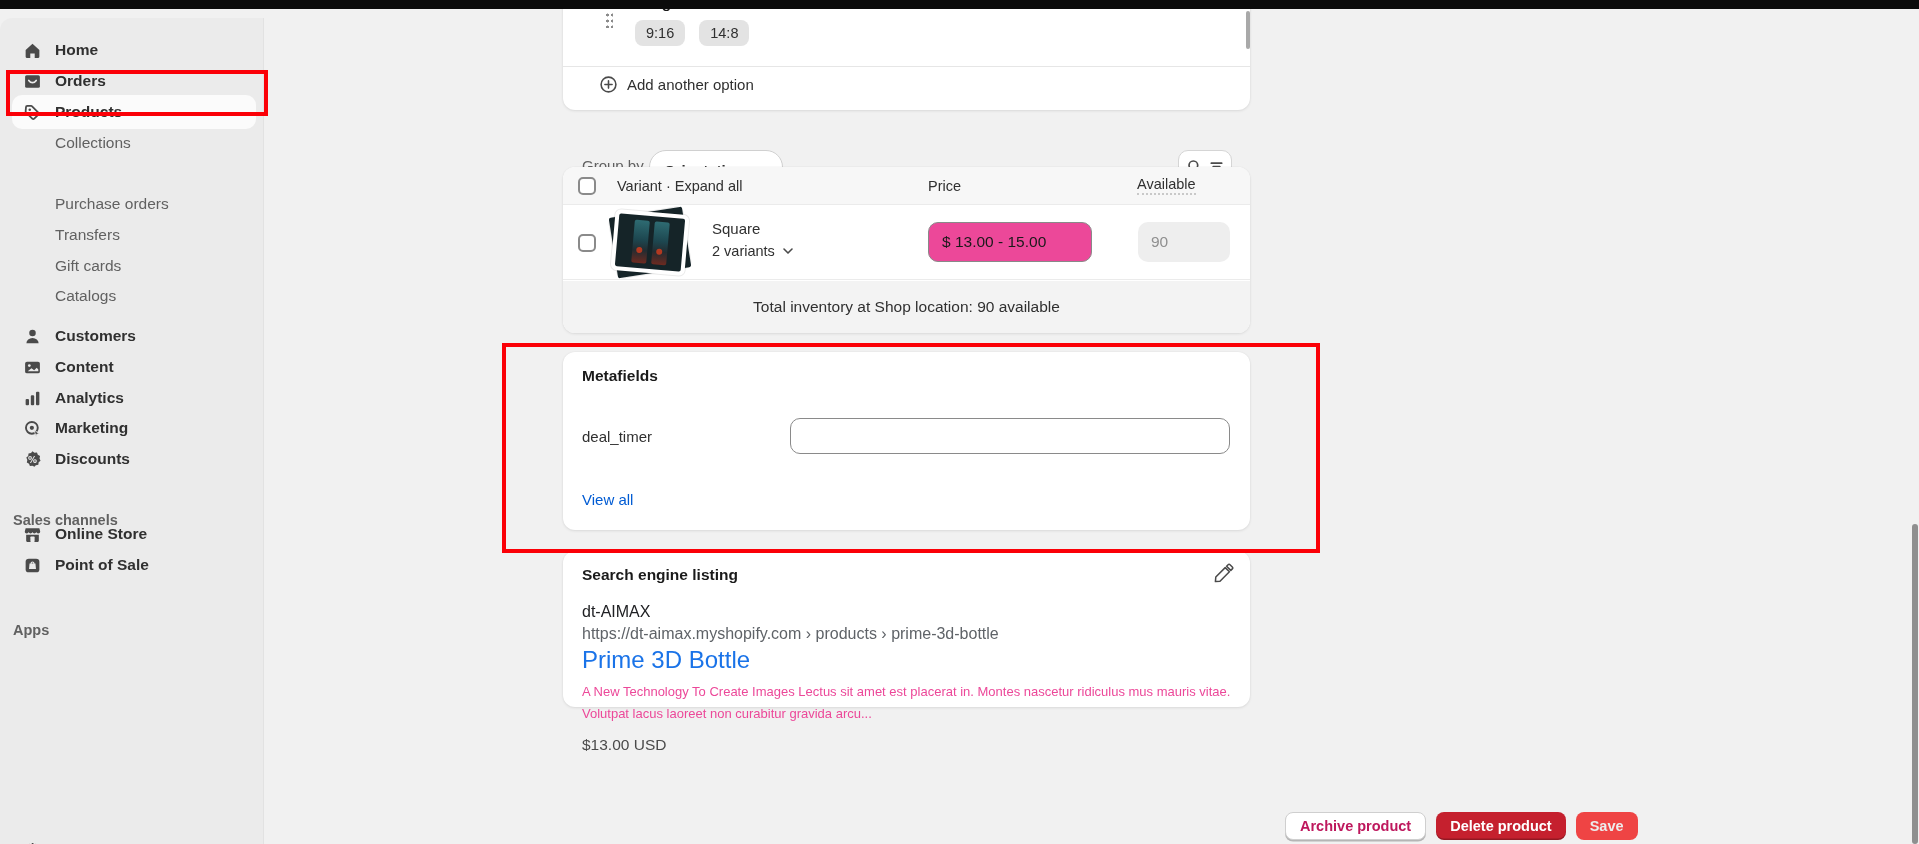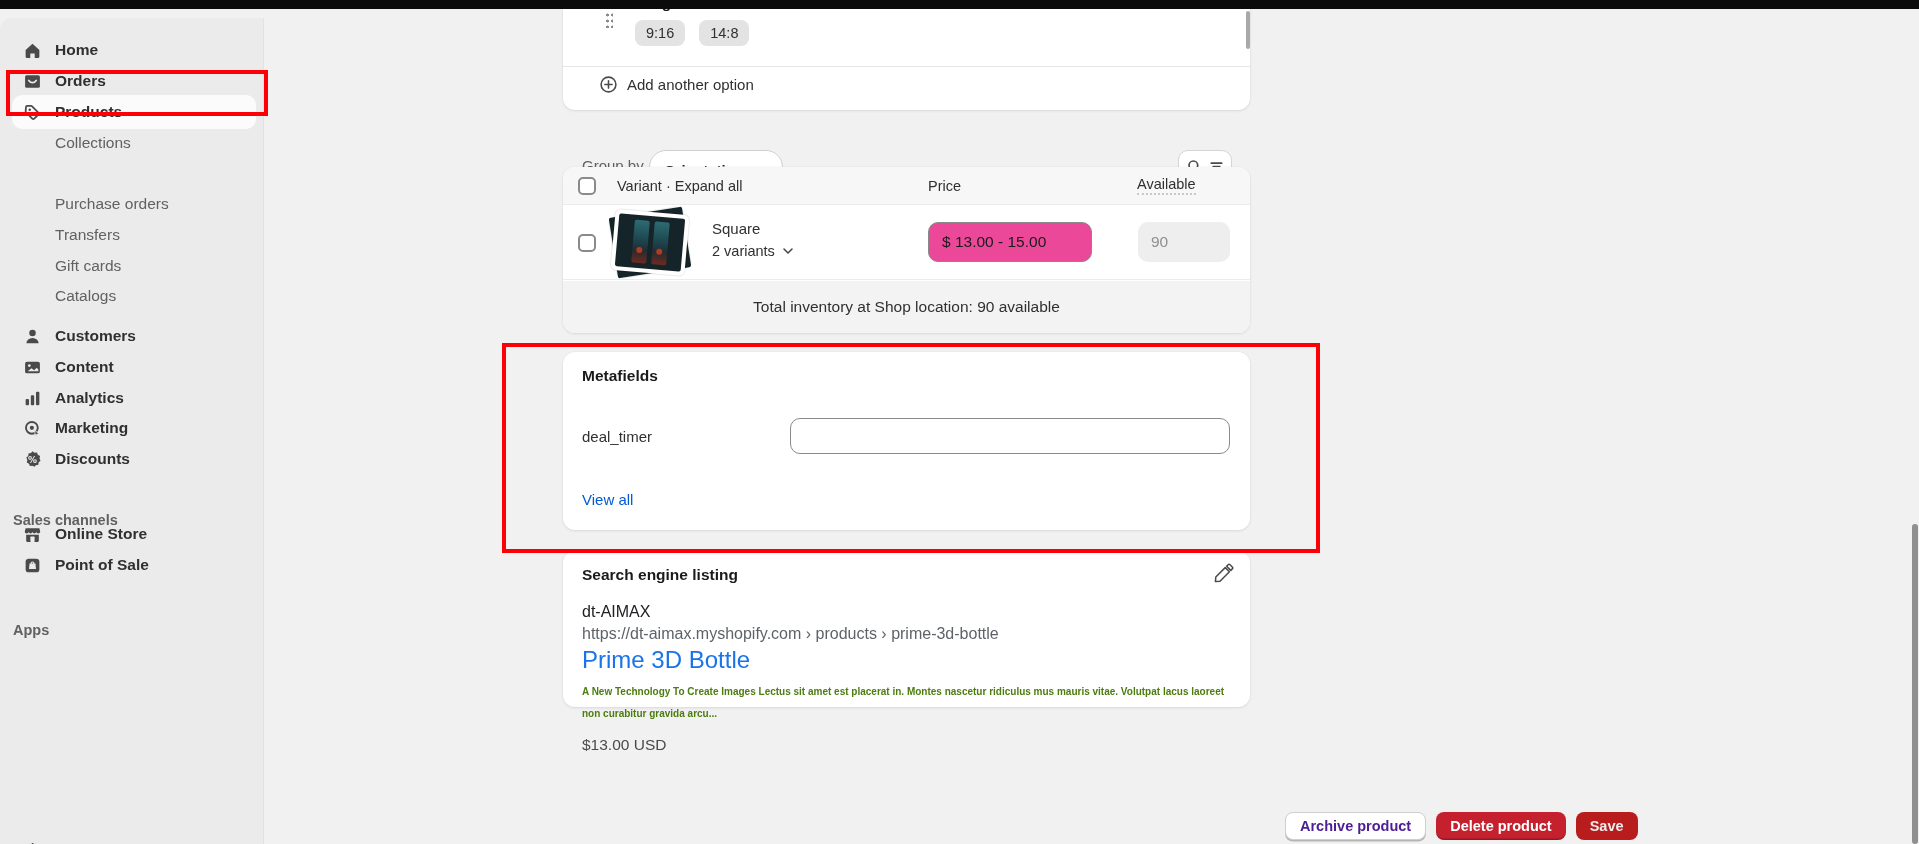--- a/index.html
+++ b/index.html
@@ -75,29 +75,29 @@
   .mf-label { position:absolute; left:19px; top:76px; font-size:15px; color:#303030; }
   .mf-input { position:absolute; left:227px; top:66px; width:440px; height:36px; border:1px solid #8a8a8a; border-radius:10px; background:#fff; font-size:15px; padding:0 12px; font-family:inherit; color:#1a1a1a; }
   .view-all { position:absolute; left:19px; top:139px; font-size:15px; color:#005bd3; cursor:pointer; }
 
   
   .card-seo { top:531px; height:156px;margin-top:20px; }
   .edit-btn { position:absolute; right:16px; top:12px; width:22px; height:22px; color:#4a4a4a; cursor:pointer; }
   .seo-site { position:absolute; left:19px; top:52px; font-size:16px; color:#202124; }
   .seo-url { position:absolute; left:19px; top:74px; font-size:16px; color:#5f6368; }
   .seo-title { position:absolute; left:19px; top:95px; font-size:24px; color:#1a73e8; cursor:pointer; }
-  .seo-desc { position:absolute; left:19px; top:130px; width:650px; font-size:10px; line-height:22px; color:#4d7c0f;font-weight:bold; }
+  .seo-desc { position:absolute; left:19px; top:130px; width:650px; font-size:13px; line-height:22px; color:#ec4899; }
   .seo-price { position:absolute; left:19px; top:185px; font-size:15.5px; color:#4a4a4a; }
 
   
   .footer-actions { position:absolute; left:1285px; top:812px; height:28px; display:flex; gap:10px; }
   .btn { height:28px; border-radius:8px; font-size:14.5px; font-weight:600; display:flex; align-items:center; justify-content:center; padding:0 14px; cursor:pointer; font-family:inherit; border:none; }
-  .btn-archive { background:#ffffff; color:#4c1d95; border:1px solid #cfcfcf; box-shadow:0 1.5px 0 #b5b5b5; }
+  .btn-archive { background:#ffffff; color:#be185d; border:1px solid #cfcfcf; box-shadow:0 1.5px 0 #b5b5b5; }
   .btn-delete { background:#c5202e; color:#ffffff; box-shadow:inset 0 -1.5px 0 rgba(0,0,0,.25); }
-  .btn-save { background:#b91c1c; color:#ececec; cursor:default; }
+  .btn-save { background:#ef4444; color:#ececec; cursor:default; }
 
   .gear-glyph { font-size:18px; line-height:1; color:#4a4a4a; }
   svg { display:block; }
 </style>
 </head>
 <body>
 
 <svg width="0" height="0" style="position:absolute">
   <defs>
     <symbol id="i-home" viewBox="0 0 18 18">

